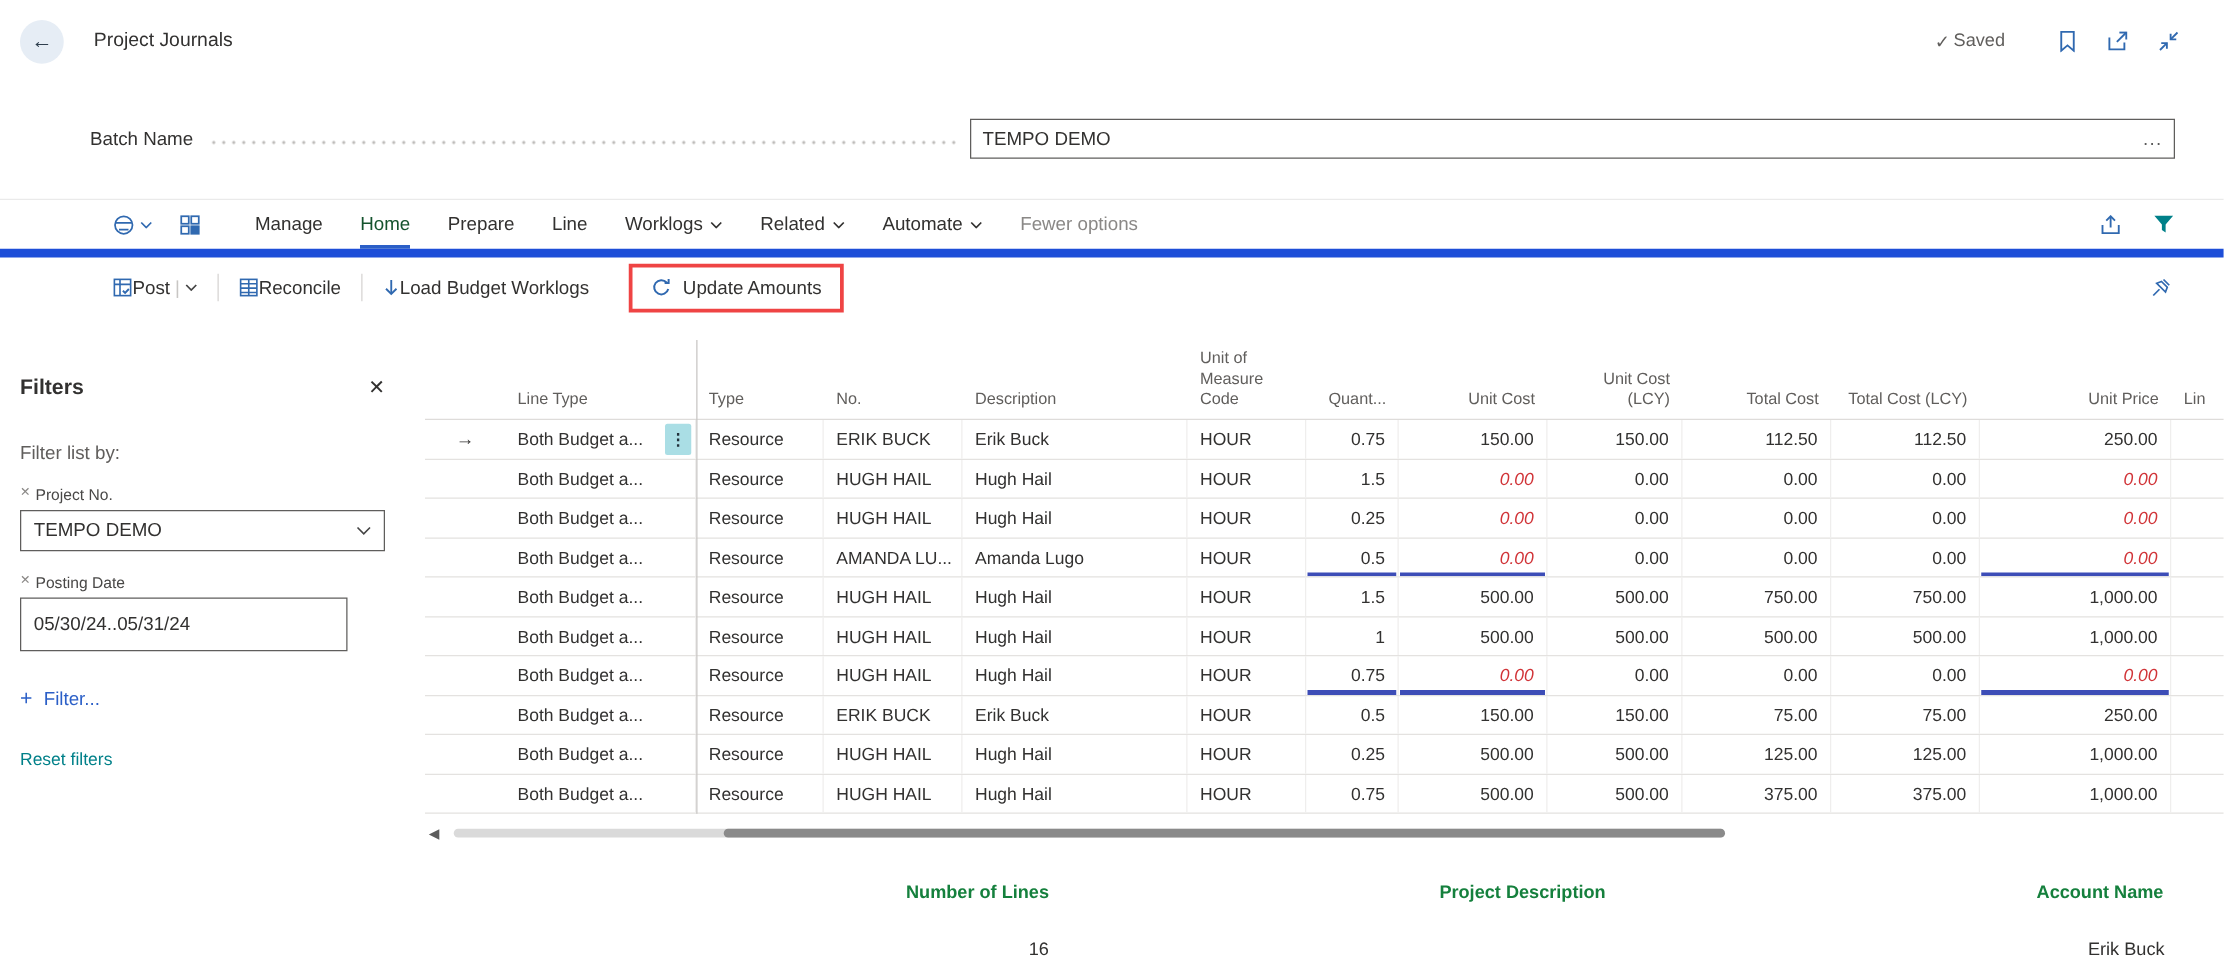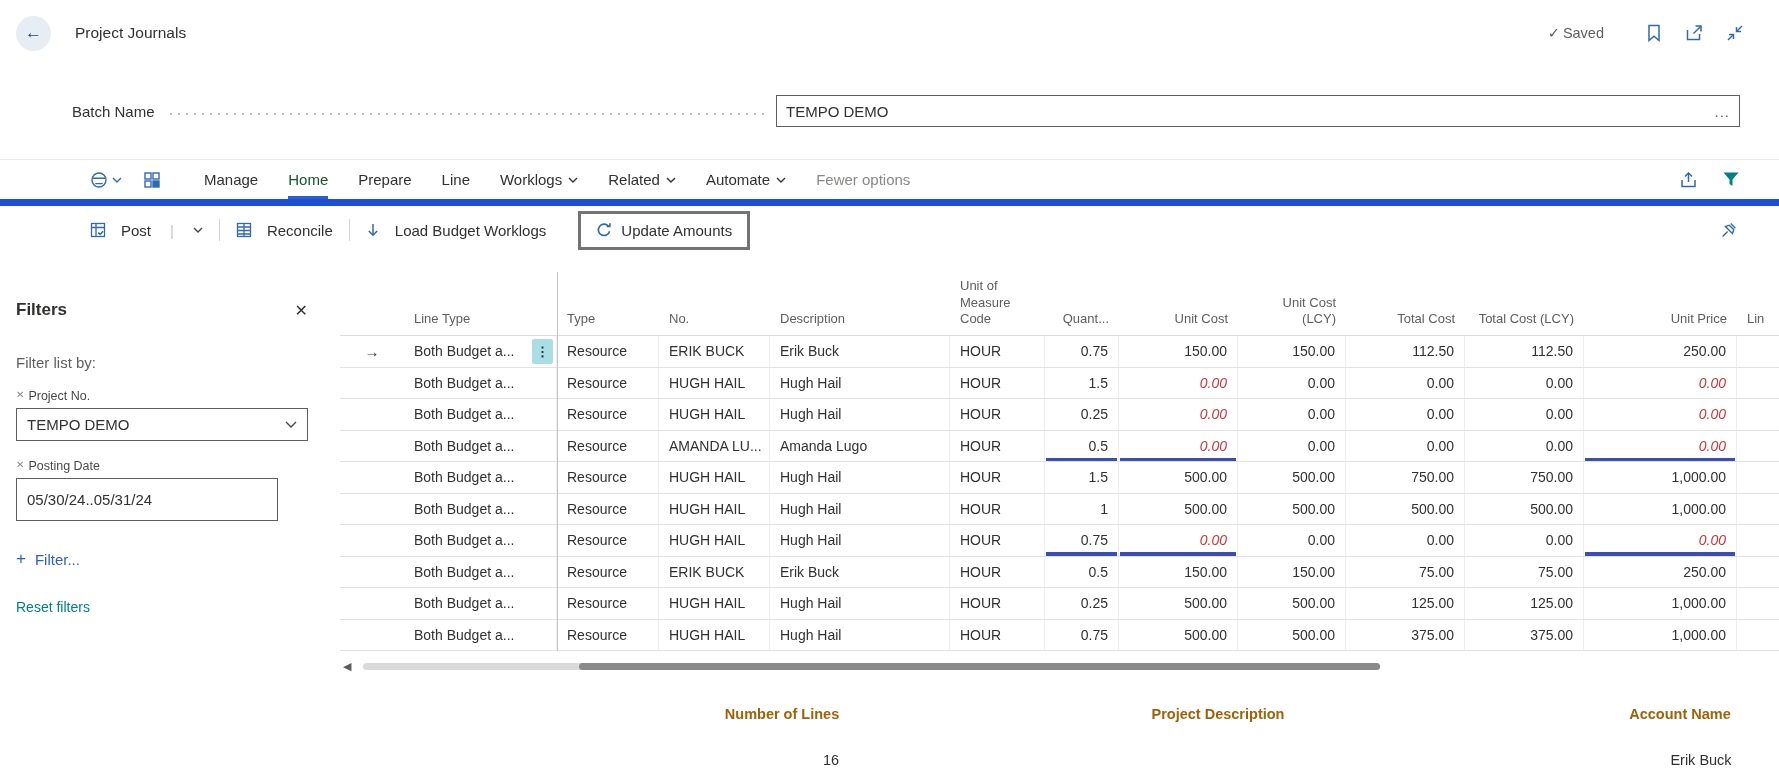--- a/index.html
+++ b/index.html
@@ -29,25 +29,25 @@
   .mi { font-size:15px; color:#323130; margin-right:30px; cursor:pointer; display:flex; align-items:center; gap:6px; position:relative; }
   .mi.active { color:#14532d; }
   .mi.active::after { content:""; position:absolute; bottom:0; left:0; right:0; height:3px; background:#2b5fc7; }
   .mi.muted { color:#8a8886; }
   .chev { display:block; }
   .menubar-right { margin-left:auto; display:flex; align-items:center; gap:26px; }
   .funnel { color:#008089; display:flex; align-items:center; cursor:pointer; }
 
   
   .actionbar { position:absolute; top:206px; left:0; right:0; height:48px; display:flex; align-items:center; padding:0 42px 0 90px; }
-  .act { display:flex; align-items:center; gap:15px; font-size:15px; color:#323130; cursor:pointer; white-space:nowrap; }
+  .act { display:flex; align-items:center; gap:0; font-size:15px; color:#323130; cursor:pointer; white-space:nowrap; }
   .aic { color:#3069b0; display:flex; align-items:center; }
   .split-sep { color:#c8c6c4; font-size:15px; margin:0 4px; }
   .vdiv { width:1px; height:22px; background:#d6d4d2; margin:0 16px; flex:none; }
-  .update-box { border:3px solid #737373; padding:8px 15px; display:flex; align-items:center; gap:9px; margin-left:32px; cursor:pointer; font-size:15px; color:#323130; }
+  .update-box { border:3px solid #ef4444; padding:8px 15px; display:flex; align-items:center; gap:9px; margin-left:32px; cursor:pointer; font-size:15px; color:#323130; }
   .pin { margin-left:auto; color:#3069b0; display:flex; cursor:pointer; }
 
   
   .filters { position:absolute; left:16px; top:300px; width:292px; }
   .filters-head { display:flex; align-items:flex-end; justify-content:space-between; }
   .filters-title { font-size:17px; font-weight:bold; color:#323130; }
   .close-x { font-size:16px; color:#323130; background:none; border:none; cursor:pointer; }
   .filter-by { margin-top:34px; font-size:15px; color:#605e5c; }
   .ftag { margin-top:18px; font-size:12.5px; color:#494847; display:flex; gap:4px; align-items:flex-start; }
   .fx { color:#8a8886; font-size:10px; cursor:pointer; line-height:1; margin-top:1px; }
@@ -74,21 +74,21 @@
   .c.has-more > span:first-child { overflow:hidden; }
   .more-btn { width:21px; height:25px; background:#aadee5; display:flex; align-items:center; justify-content:center; color:#22323c; font-weight:bold; font-size:13px; cursor:pointer; flex:none; border-radius:2px; }
   .vline { position:absolute; left:557px; top:272px; width:1px; height:379px; background:#c7c5c3; }
 
   
   .hscroll-arrow { position:absolute; left:343px; top:660px; font-size:11px; color:#5c5c5c; cursor:pointer; background:none; border:none; }
   .hscroll-track { position:absolute; left:363px; top:663px; width:1017px; height:7px; background:#dadada; border-radius:4px; }
   .hscroll-thumb { position:absolute; left:216px; top:0; width:801px; height:7px; background:#8a8a8a; border-radius:4px; cursor:grab; }
 
   
-  .tlabel { position:absolute; top:706px; transform:translateX(-50%); font-size:14.5px; font-weight:bold; color:#a16207; white-space:nowrap; }
+  .tlabel { position:absolute; top:706px; transform:translateX(-50%); font-size:14.5px; font-weight:bold; color:#15803d; white-space:nowrap; }
   .tvalue { position:absolute; top:752px; transform:translateX(-50%); font-size:14.5px; color:#323130; white-space:nowrap; }
   .t1 { left:782px; } .t1v { left:831px; }
   .t2 { left:1218px; }
   .t3 { left:1680px; } .t3v { left:1701px; }
 </style>
 </head>
 <body>
 
 <div class="page">
 

